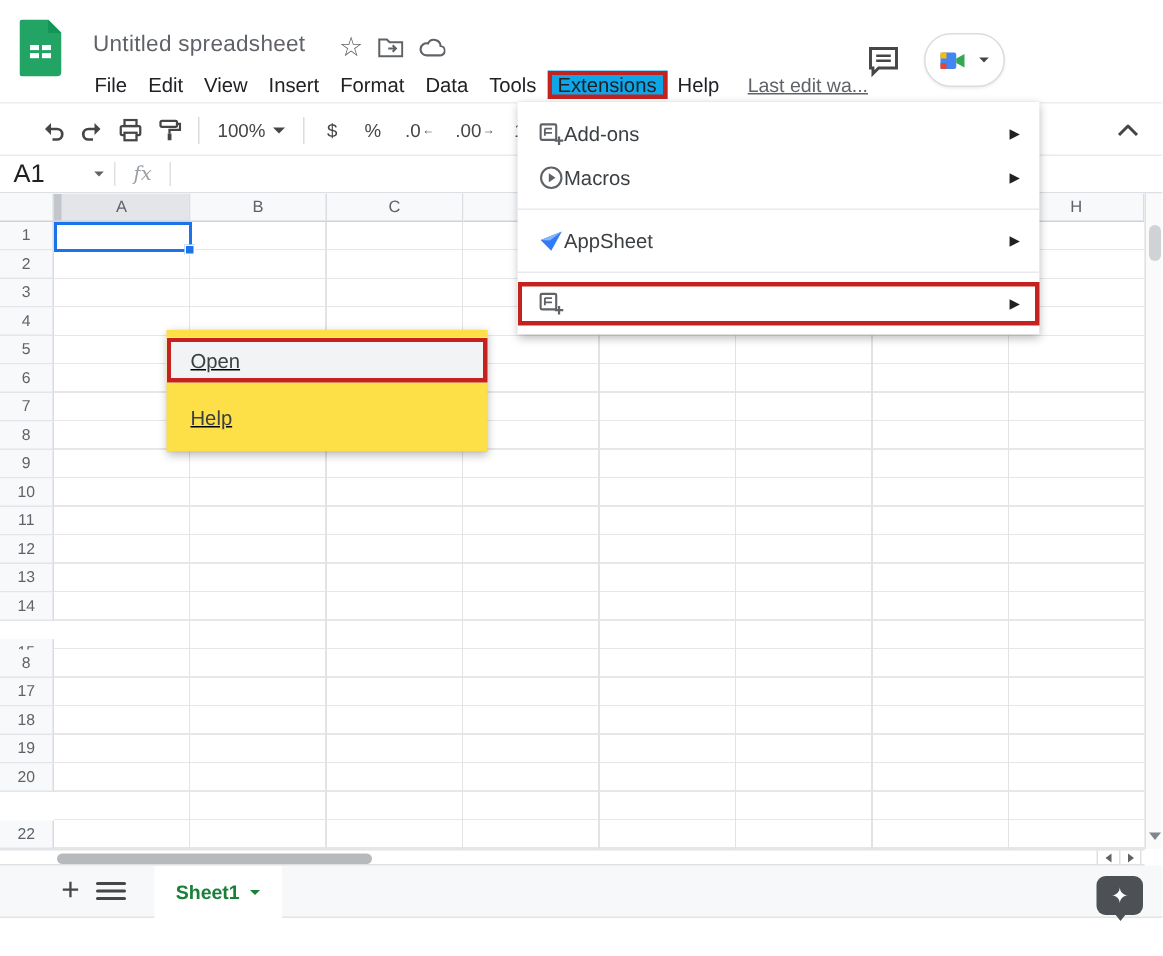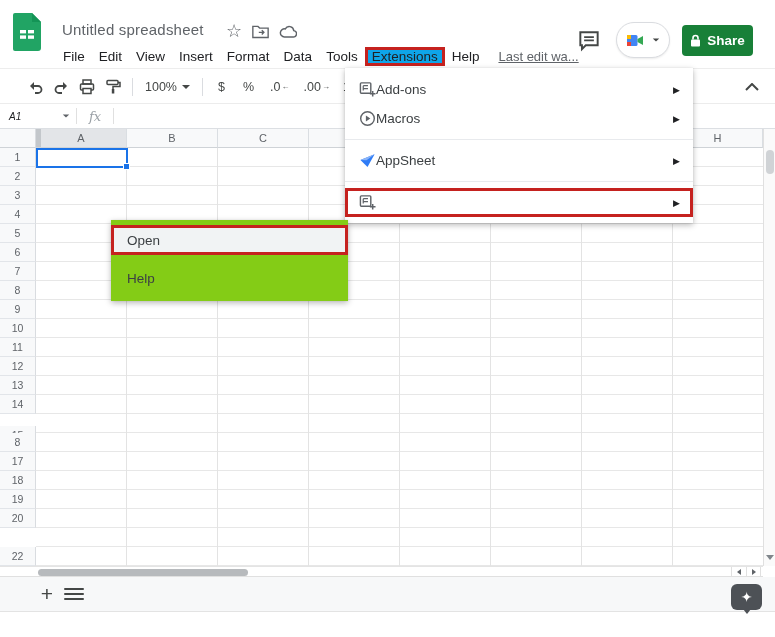--- a/index.html
+++ b/index.html
@@ -24,21 +24,21 @@
   .toolbar { position:absolute; top:70px; left:0; right:0; height:33px; background:#fff; display:flex; align-items:center; }
   .tb-icon { width:26px; height:26px; display:flex; align-items:center; justify-content:center; border-radius:3px; color:#444746; }
   .tb-sep { width:1px; height:18px; background:#dadce0; margin:0 6px; }
   .tb-text { font-size:12.5px; color:#444746; display:flex; align-items:center; padding:0 6px; height:26px; }
   .caret { display:inline-block; width:0; height:0; border-left:4px solid transparent; border-right:4px solid transparent; border-top:4px solid #444746; margin-left:5px; }
   .tb-subarrow { font-size:8px; vertical-align:sub; margin-left:1px; }
   .tb-collapse { position:absolute; right:10px; top:4px; width:26px; height:26px; display:flex; align-items:center; justify-content:center; }
 
   
   .fbar { position:absolute; top:103px; left:0; right:0; height:26px; background:#fff; border-top:1px solid #ececec; border-bottom:1px solid #dcdfe3; display:flex; align-items:center; }
-  .namebox { width:76px; padding-left:9px; font-size:10px; color:#202124; display:flex; align-items:center; justify-content:space-between;font-style:italic; }
+  .namebox { width:76px; padding-left:9px; font-size:17px; color:#202124; display:flex; align-items:center; justify-content:space-between; }
   .fbar .caret { border-top-color:#5f6368; margin-right:6px; transform:scale(.8); }
   .fbar-sep { width:1px; height:16px; background:#e0e0e0; }
   .fx { font-family:"DejaVu Serif","Liberation Serif",serif; font-style:italic; font-size:13px; color:#9aa0a6; padding:0 12px; }
   .fbar-value { font-size:12.5px; color:#202124; padding-left:10px; }
 
   
   .grid { position:absolute; top:129px; left:0; width:763px; height:437px; background:#fff; overflow:hidden; }
   .corner { position:absolute; left:0; top:0; width:36px; height:19px; background:#f8f9fa; border-right:1px solid #d9dce0; border-bottom:1px solid #cfd3d7; }
   .col-h { position:absolute; top:0; height:19px; background:#f8f9fa; border-right:1px solid #dadee2; border-bottom:1px solid #cfd3d7; font-size:11px; color:#5f6368; text-align:center; line-height:19px; }
   .col-h.sel { background:#e3e5e8; box-shadow:inset 5px 0 0 #c3c7cb; }
@@ -74,21 +74,21 @@
   
   .xmenu { position:absolute; left:345px; top:68px; width:348px; background:#fff; box-shadow:0 2px 6px rgba(0,0,0,.28), 0 0 1px rgba(0,0,0,.1); padding:7px 0 6px; z-index:20; }
   .xitem { height:29px; display:flex; align-items:center; font-size:13.5px; color:#3c4043; position:relative; }
   .xitem .xicon { width:18px; height:18px; margin-left:13px; display:flex; align-items:center; justify-content:center; }
   .xitem .xlabel { white-space:nowrap; }
   .xitem .xarrow { position:absolute; right:13px; font-size:9px; color:#202124; }
   .xdivider { border-top:1px solid #e8eaed; margin:6px 0; }
   .xboxed { box-shadow:inset 0 0 0 3px #c5221f; }
 
   
-  .smenu { position:absolute; left:111px; top:220px; width:237px; background:#84cc16; box-shadow:0 2px 6px rgba(0,0,0,.28), 0 0 1px rgba(0,0,0,.1); padding:5px 0 8px; z-index:21; }
+  .smenu { position:absolute; left:111px; top:220px; width:214px; background:#fde047; box-shadow:0 2px 6px rgba(0,0,0,.28), 0 0 1px rgba(0,0,0,.1); padding:5px 0 8px; z-index:21;text-decoration:underline; }
   .sitem { height:30px; display:flex; align-items:center; padding-left:16px; font-size:13.5px; color:#3c4043; }
   .sitem.sboxed { background:#f1f3f4; box-shadow:inset 0 0 0 3px #c5221f; }
   .sitem.gap { margin-top:8px; }
 </style>
 </head>
 <body>
 
 <div class="app">
 
   <div class="hdr">
@@ -131,27 +131,20 @@
     </svg>
     <div class="meet-pill">
       <svg width="18" height="15" viewBox="0 0 18 15">
         <rect x="1" y="2" width="10.5" height="11" rx="1.5" fill="#4285f4"></rect>
         <rect x="1" y="2" width="4" height="4" fill="#fbbc04"></rect>
         <rect x="1" y="9" width="4" height="4" fill="#ea4335"></rect>
         <path d="M11.5 6 L17 3 v9 l-5.5 -3 z" fill="#34a853"></path>
       </svg>
       <span class="caret" style="transform:scale(.8);"></span>
     </div>
-    <button class="share-btn">
-      <svg width="11" height="13" viewBox="0 0 11 13">
-        <rect x="1" y="5.5" width="9" height="7" rx="1" fill="#fff"></rect>
-        <path d="M3 5.5 V4 a2.5 2.5 0 0 1 5 0 v1.5" fill="none" stroke="#fff" stroke-width="1.6"></path>
-      </svg>
-      <span>Share</span>
-    </button>
   </div>
 
   <div class="toolbar">
     <div style="width:22px;"></div>
     <div class="tb-icon">
       <svg width="17" height="14" viewBox="0 0 17 14">
           <path d="M4 6 h7 a3.5 3.5 0 1 1 0 7 h-3" fill="none" stroke="#444746" stroke-width="1.8"></path>
           <path d="M7 2 L3 6 l4 4 z" fill="#444746"></path>
         </svg>
     </div>
@@ -268,20 +261,24 @@
       </div>
   </div>
 
   <div class="bbar">
     <div class="add-sheet">+</div>
     <div class="all-sheets">
         <i></i>
         <i></i>
         <i></i>
       </div>
+    <div class="sheet-tab">
+      <span>Sheet1</span>
+      <span class="caret"></span>
+    </div>
     <div class="explore-btn">
         <span>✦</span>
       </div>
   </div>
 
   <div class="xmenu">
     <div class="xitem">
       <span class="xicon">
         <svg width="17" height="17" viewBox="0 0 18 18">
             <rect x="1.5" y="2" width="11" height="11" rx="1" fill="none" stroke="#5f6368" stroke-width="1.5"></rect>

